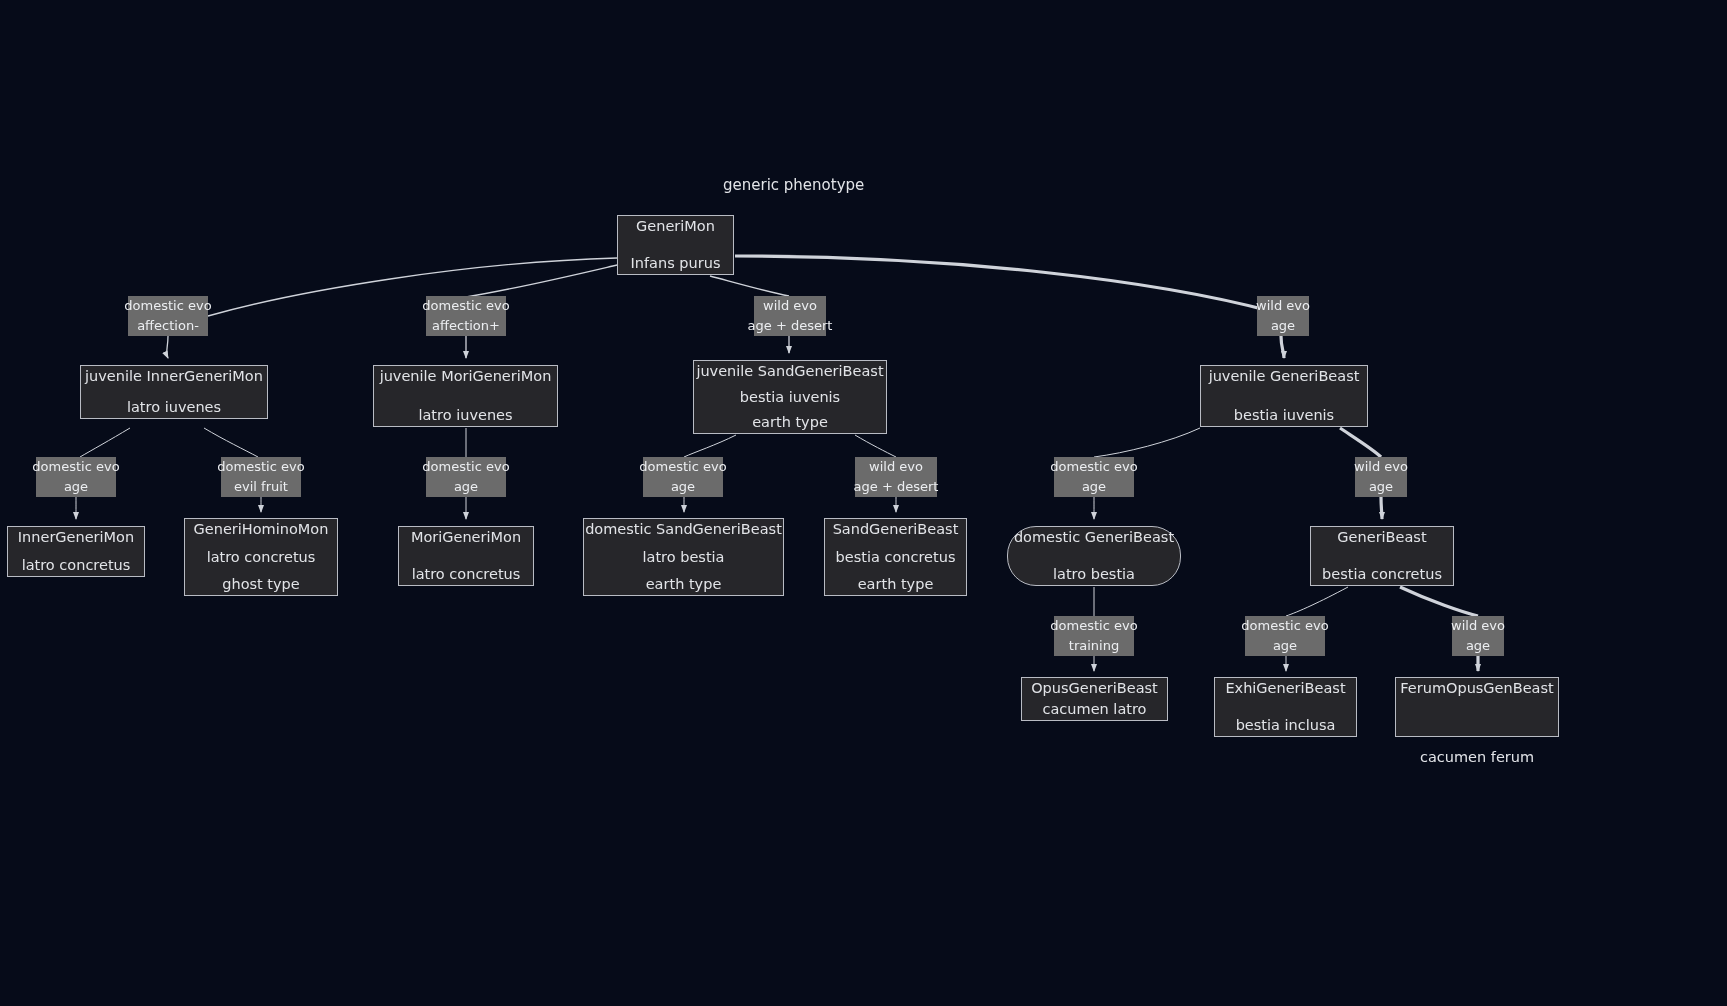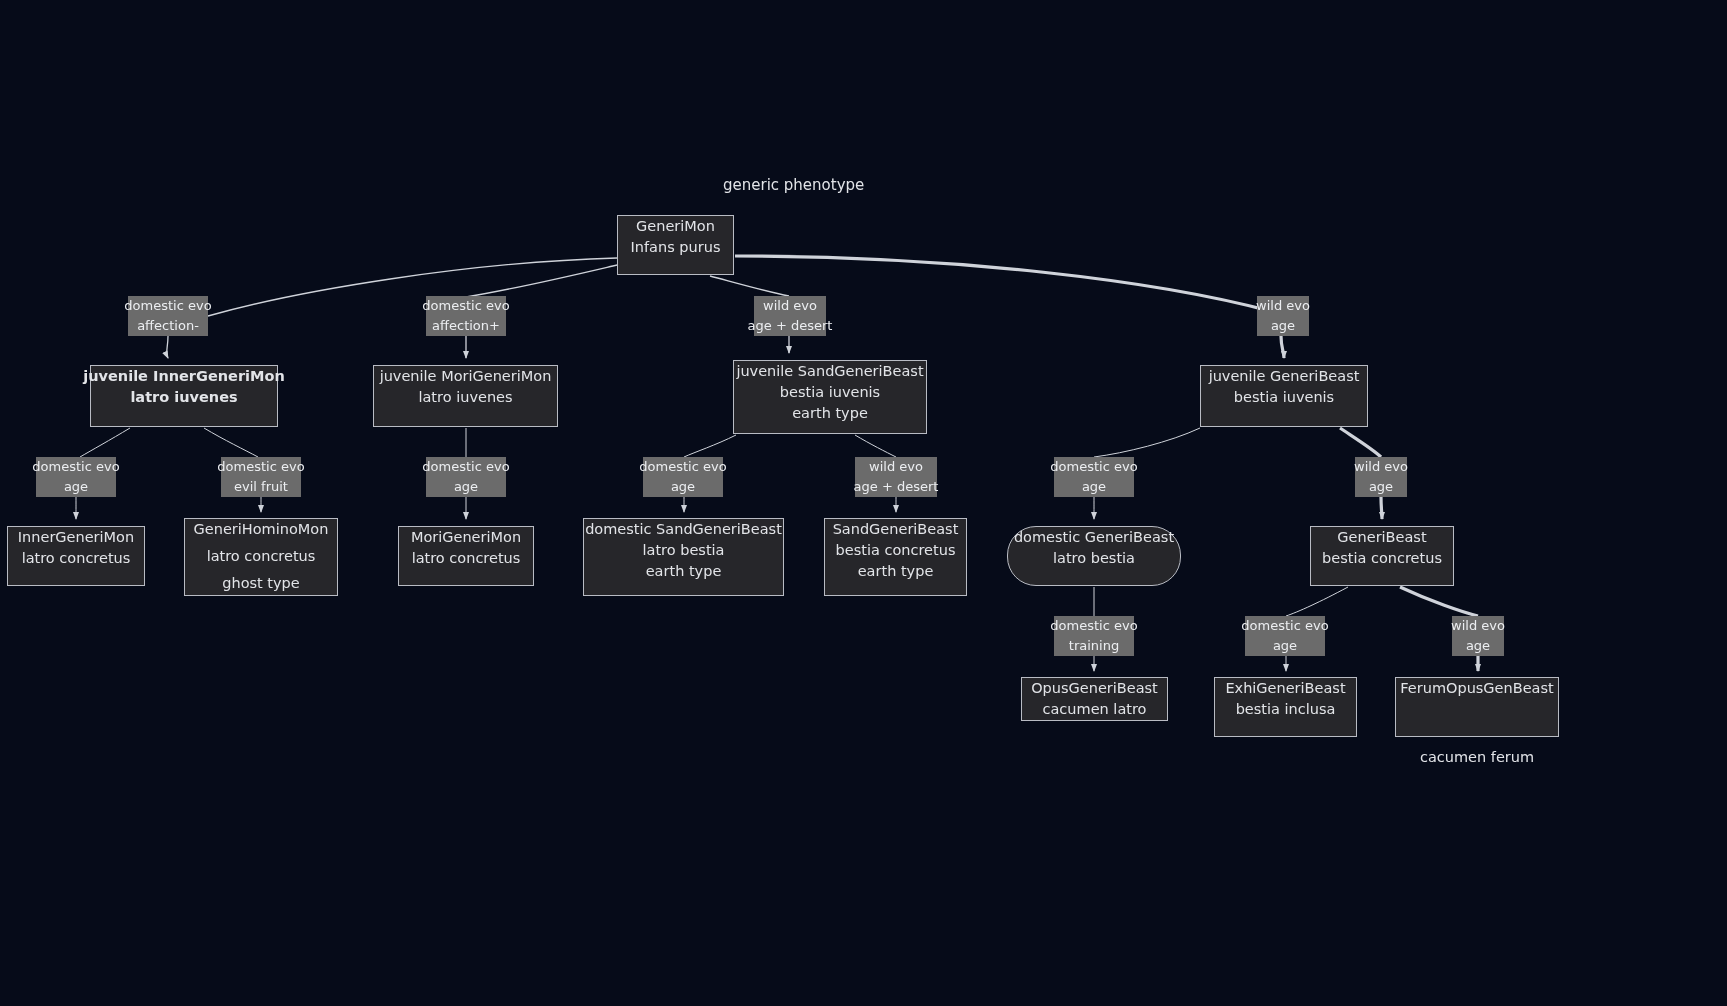--- a/index.html
+++ b/index.html
@@ -26,21 +26,21 @@
     position: absolute;
     box-sizing: border-box;
     background: #26262a;
     border: 1px solid #b9bcc4;
     color: #e2e4e8;
     font-size: 14.5px;
     line-height: 21px;
     display: flex;
     flex-direction: column;
     align-items: center;
-    justify-content: flex-start;
+    justify-content: space-between;
     text-align: center;
     white-space: nowrap;
   }
   .node .ln { display: block; }
   .elabel {
     position: absolute;
     box-sizing: border-box;
     background: #6b6b6b;
     color: #eceef1;
     font-size: 13px;
@@ -107,38 +107,38 @@
       </g>
   </svg>
 
   <div id="plot-title" style="left: 723px; top: 176px;">generic phenotype</div>
 
   <div id="node-layer">
       <div class="node" style="left: 617px; top: 215px; width: 117px; height: 60px;">
         <span class="ln">GeneriMon</span>
         <span class="ln">Infans purus</span>
       </div>
-      <div class="node" style="left: 90px; top: 365px; width: 188px; height: 62px; font-weight: bold;">
+      <div class="node" style="left: 80px; top: 365px; width: 188px; height: 54px;">
         <span class="ln">juvenile InnerGeneriMon</span>
         <span class="ln">latro iuvenes</span>
       </div>
       <div class="node" style="left: 373px; top: 365px; width: 185px; height: 62px;">
         <span class="ln">juvenile MoriGeneriMon</span>
         <span class="ln">latro iuvenes</span>
       </div>
-      <div class="node" style="left: 693px; top: 360px; width: 194px; height: 74px; margin-left: 40px;">
+      <div class="node" style="left: 693px; top: 360px; width: 194px; height: 74px;">
         <span class="ln">juvenile SandGeneriBeast</span>
         <span class="ln">bestia iuvenis</span>
         <span class="ln">earth type</span>
       </div>
       <div class="node" style="left: 1200px; top: 365px; width: 168px; height: 62px;">
         <span class="ln">juvenile GeneriBeast</span>
         <span class="ln">bestia iuvenis</span>
       </div>
-      <div class="node" style="left: 7px; top: 526px; width: 138px; height: 60px;">
+      <div class="node" style="left: 7px; top: 526px; width: 138px; height: 51px;">
         <span class="ln">InnerGeneriMon</span>
         <span class="ln">latro concretus</span>
       </div>
       <div class="node" style="left: 184px; top: 518px; width: 154px; height: 78px; gap: 6px;">
         <span class="ln">GeneriHominoMon</span>
         <span class="ln">latro concretus</span>
         <span class="ln">ghost type</span>
       </div>
       <div class="node" style="left: 398px; top: 526px; width: 136px; height: 60px;">
         <span class="ln">MoriGeneriMon</span>

